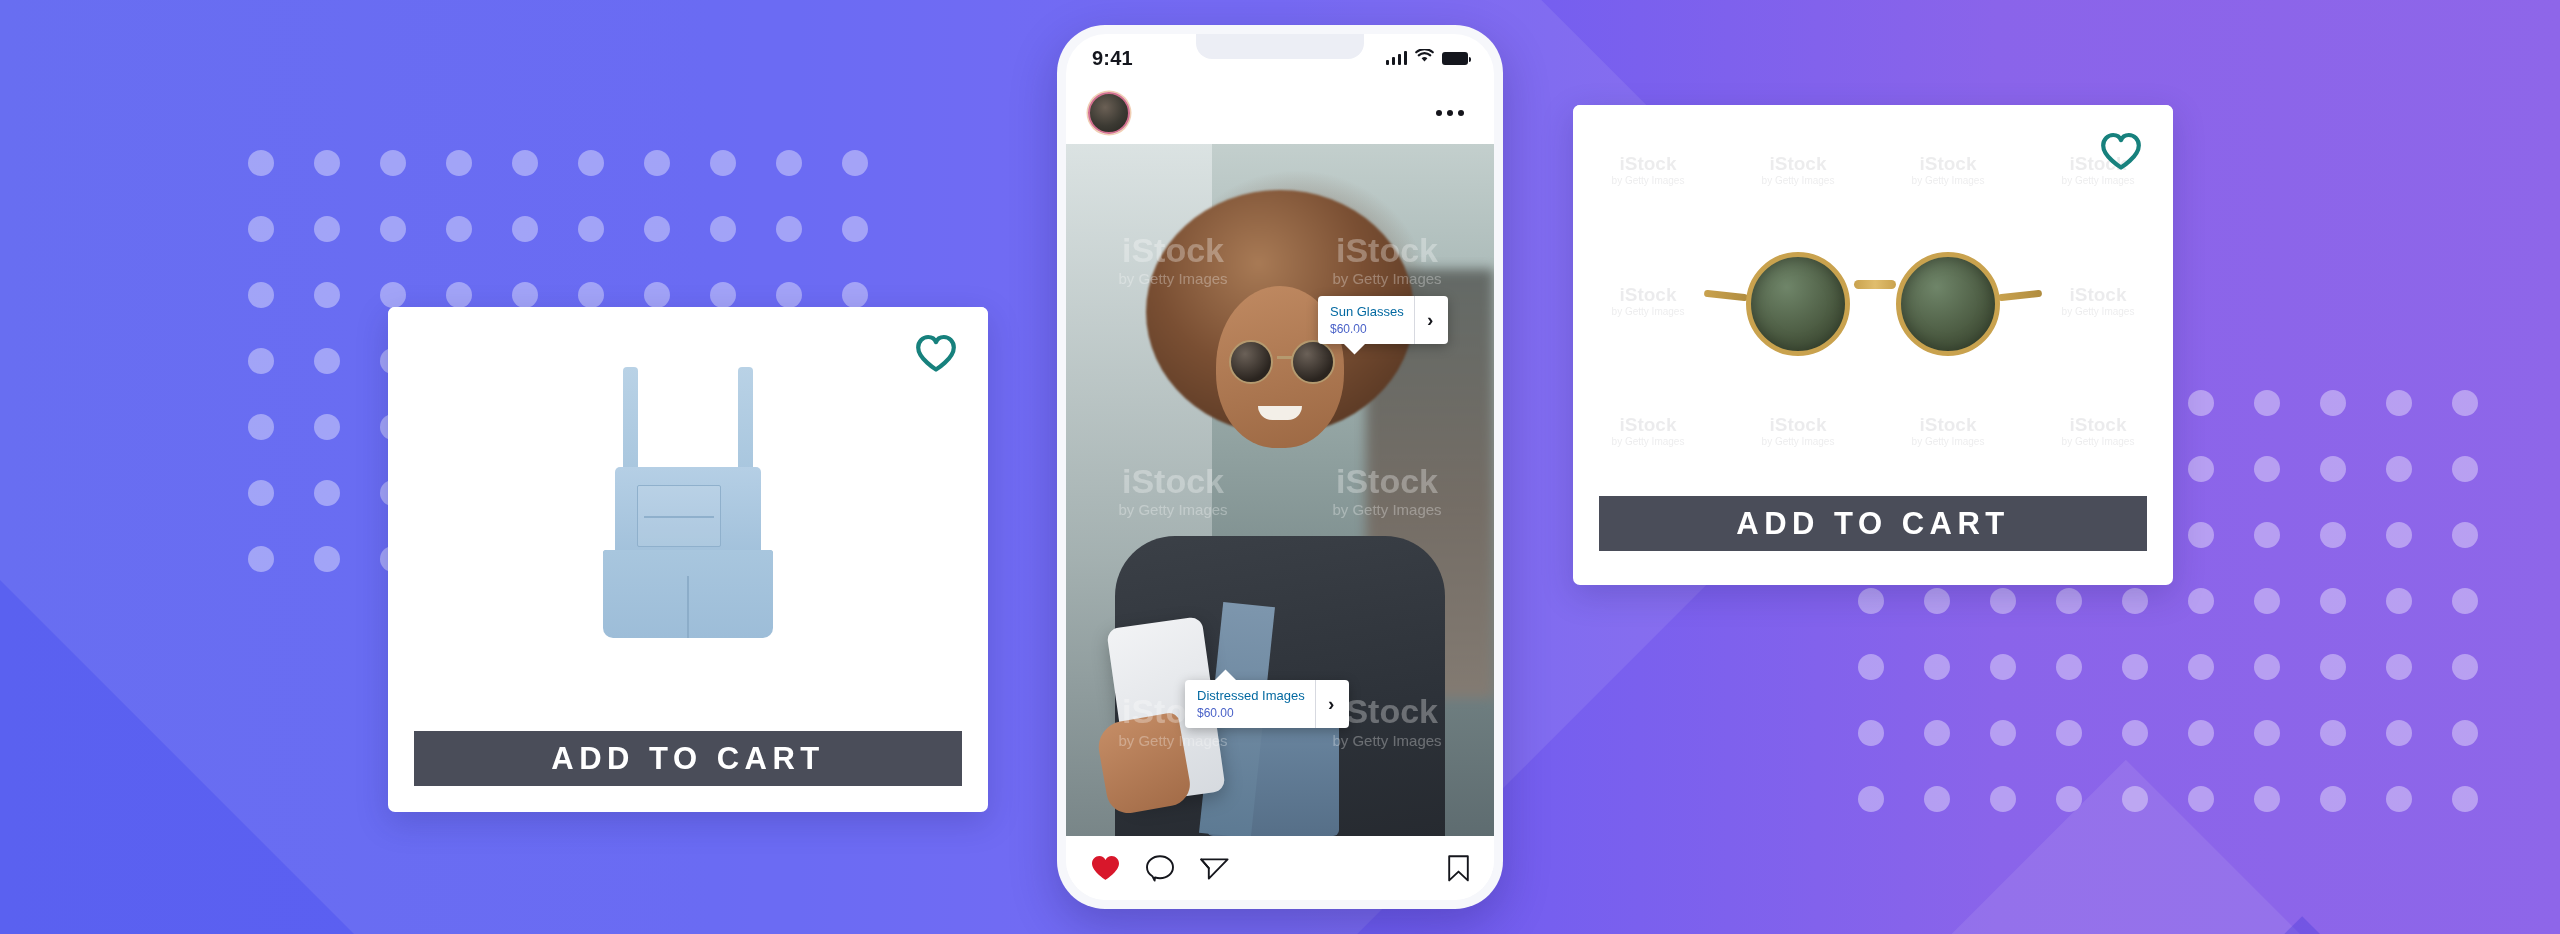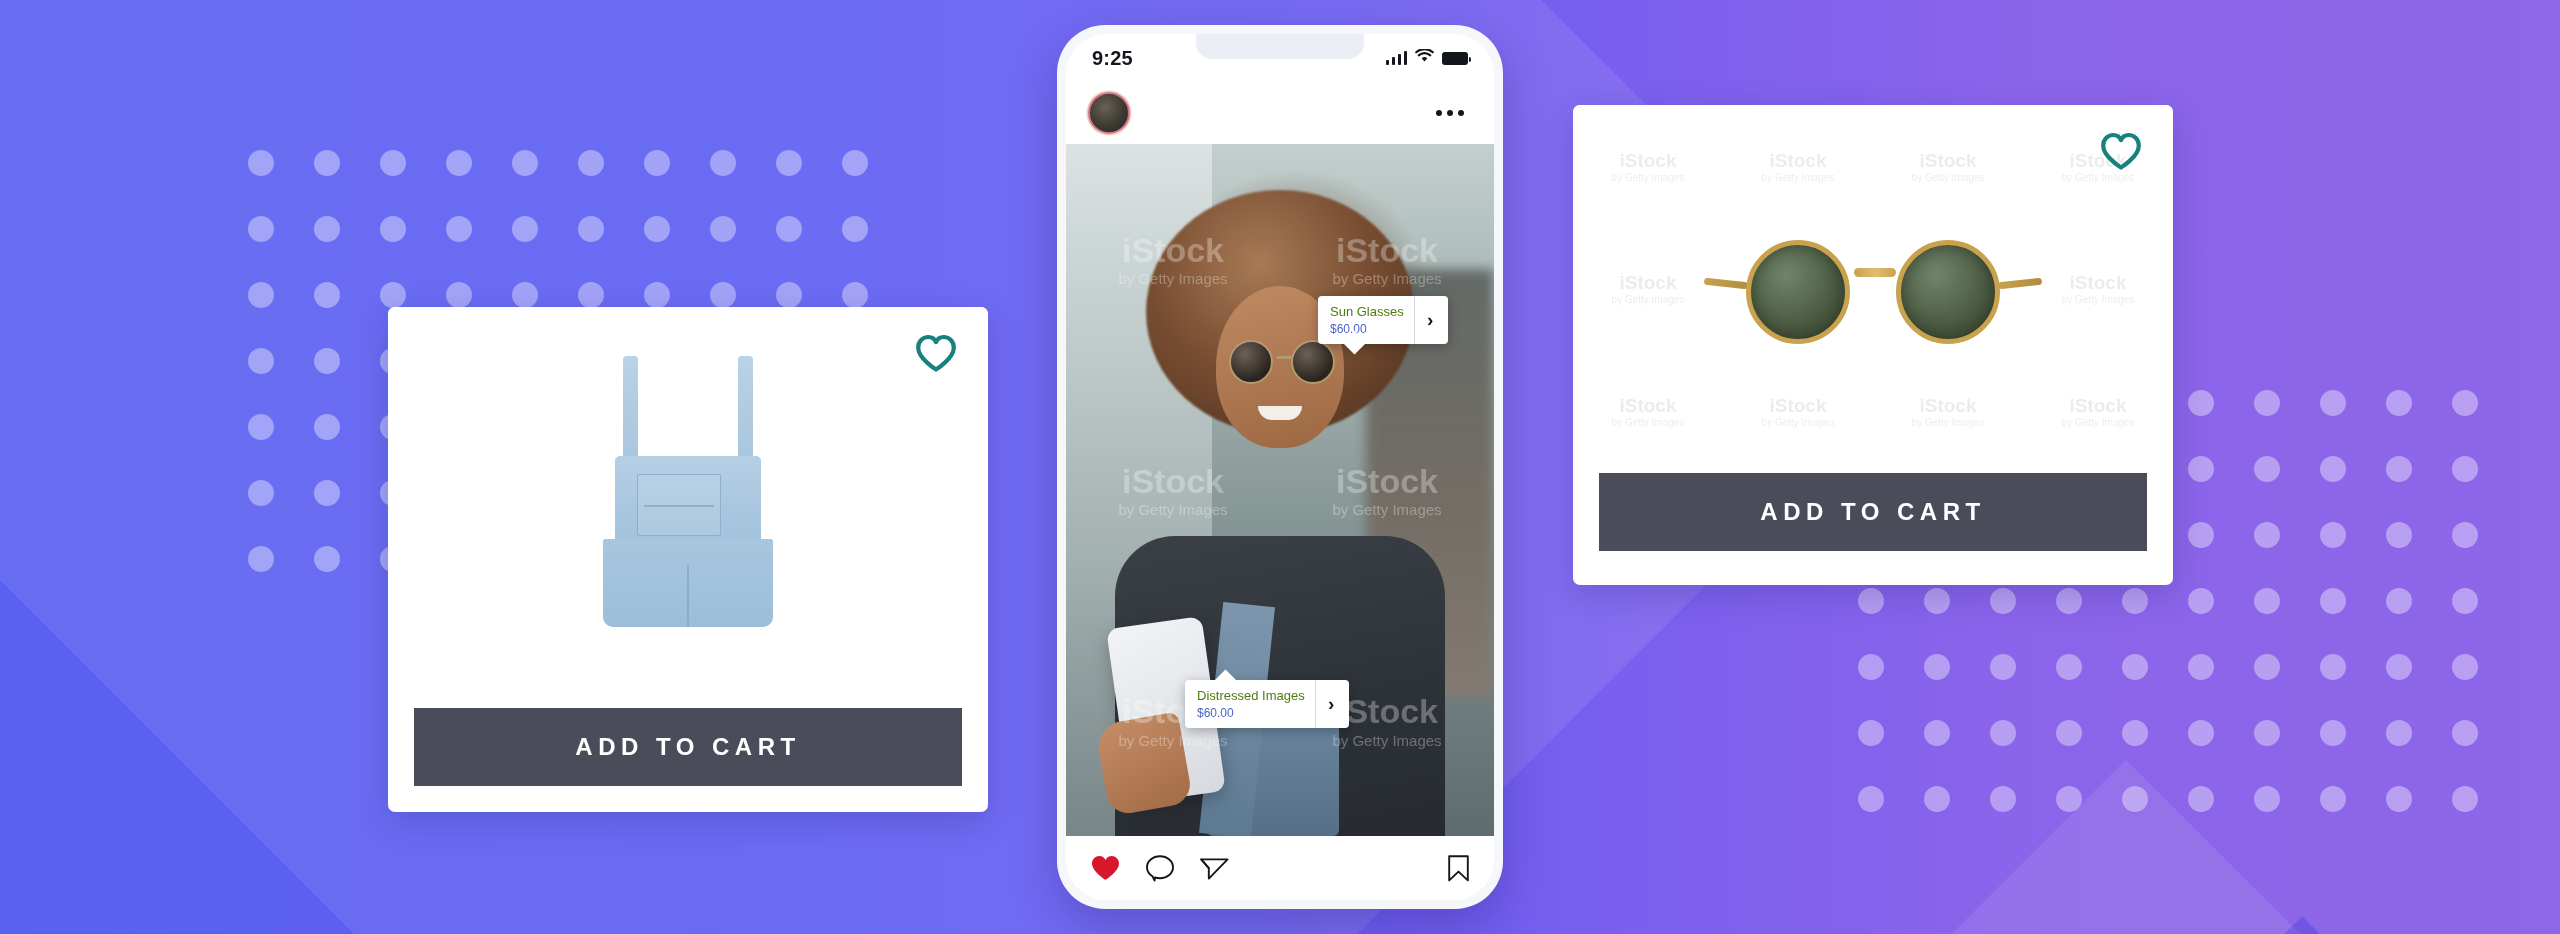--- a/index.html
+++ b/index.html
@@ -103,26 +103,26 @@
     width: 44px; height: 40px;
     background: none; border: none;
     cursor: pointer;
     z-index: 5;
     padding: 0;
   }
   .fav-btn svg { width: 100%; height: 100%; display: block; }
 
   .cart-btn {
     margin: 0 26px 26px 26px;
-    height: 78px;
+    height: 55px;
     background: #4a4d59;
     color: #ffffff;
     border: none;
     font-family: "Liberation Sans", sans-serif;
-    font-size: 24px;
+    font-size: 31px;
     font-weight: 600;
     letter-spacing: 5.5px;
     cursor: pointer;
   }
   #card-sunglasses .cart-btn { margin-bottom: 34px; }
 
   
   .overalls { position: absolute; left: 50%; top: 46%; transform: translate(-50%,-50%); width: 190px; height: 270px; }
   .ov-strap {
     position: absolute; top: 0; width: 15px; height: 108px;
@@ -376,21 +376,21 @@
     position: absolute;
     background: #ffffff;
     border-radius: 4px;
     box-shadow: 0 3px 12px rgba(0,0,0,0.28);
     display: flex; align-items: stretch;
     cursor: pointer;
     z-index: 8;
   }
   .tag-text { padding: 8px 10px 8px 12px; }
   .tag-title {
-    font-size: 13px; color: #4d7c0f; line-height: 1.25;
+    font-size: 13px; color: #0369a1; line-height: 1.25;
     white-space: nowrap; font-weight: 400;
   }
   .tag-price { font-size: 12px; color: #4a62c8; margin-top: 2px; }
   .tag-arrow {
     display: flex; align-items: center; justify-content: center;
     width: 34px; border-left: 1px solid #d7d9e0;
     color: #15161c; font-size: 19px; font-weight: 700; padding-right: 2px;
   }
   .tag .beak {
     position: absolute; width: 17px; height: 17px; background: #ffffff;
@@ -657,21 +657,21 @@
 
     <button class="cart-btn">ADD TO CART</button>
   </div>
 
   <div class="phone">
     <div class="phone-screen">
 
       <div class="notch"></div>
 
       <div class="status-bar">
-        <div class="status-time">9:25</div>
+        <div class="status-time">9:41</div>
         <div class="status-icons">
           <span class="sig">
             <i></i>
               <i></i>
               <i></i>
               <i></i>
           </span>
           <span>
             <svg width="19" height="14" viewBox="0 0 19 14" xmlns="http://www.w3.org/2000/svg">
               <path d="M9.5 12.6 L6.6 9.3 a4.4 4.4 0 0 1 5.8 0 Z" fill="#14161d"></path>

